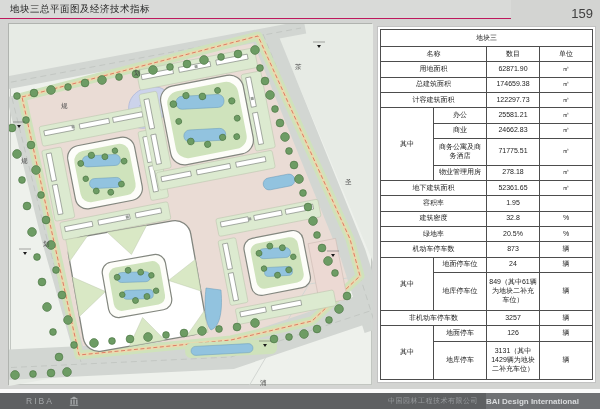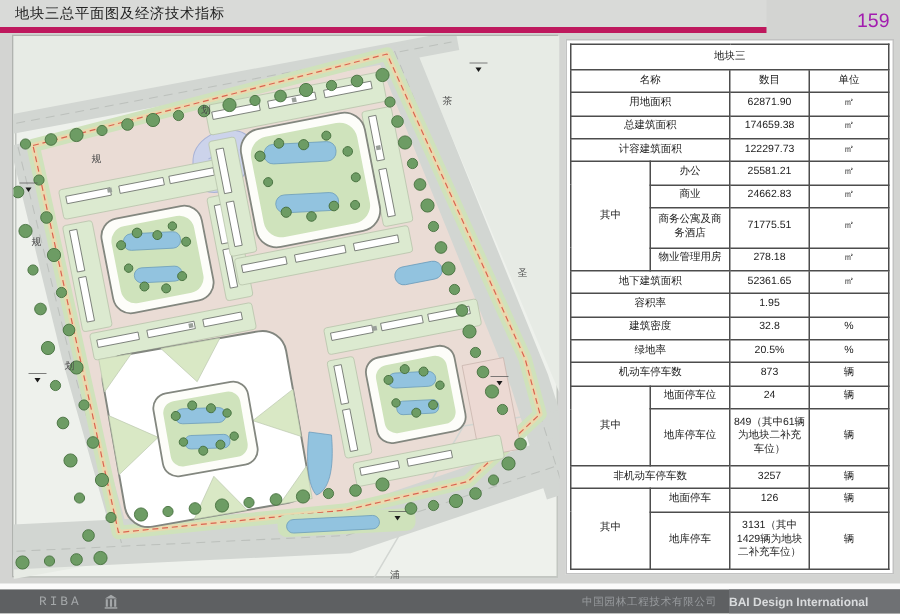--- a/index.html
+++ b/index.html
@@ -4,23 +4,23 @@
 <style>
   html,body{margin:0;padding:0;}
   body{
     width:600px;height:409px;position:relative;overflow:hidden;
     background:#d3d4d2;
     font-family:"Liberation Sans", sans-serif;
     -webkit-font-smoothing:antialiased;
   }
   
   .hdr{position:absolute;left:0;top:0;width:511px;height:18px;background:#d9dad8;
-       border-bottom:4px solid #be185d;}
+       border-bottom:1px solid #be185d;}
   .hdr-title{position:absolute;left:10px;top:3px;font-size:9.5px;color:#222;letter-spacing:.5px;}
-  .page-no{position:absolute;right:7px;top:6px;font-size:13px;color:#a21caf;}
+  .page-no{position:absolute;right:7px;top:6px;font-size:13px;color:#404040;}
   
   .map-panel{position:absolute;left:8px;top:23px;width:364px;height:362px;
              background:#eef1ec;border:1px solid #b0b3af;box-sizing:border-box;}
   .map-panel svg{display:block;}
   .outside{fill:#e7ebe5;}
   .site{fill:#eadcd5;}
   .road{fill:none;stroke:#d2d6d2;}
   .roadline{fill:none;stroke:#bcc0bc;stroke-width:.7;stroke-dasharray:6 4;}
   .verge{fill:none;stroke:#cfe2bb;stroke-width:9;stroke-linejoin:round;}
   .walk{fill:none;stroke:#e9d9ae;stroke-width:3.5;stroke-linejoin:round;}
@@ -47,21 +47,21 @@
   td.qz{width:14px;line-height:1.15;padding:0;}
   td.name{width:60px;}
   td.name.sub{}
   td.val{width:112px;font-size:6.6px;}
   td.unit{width:20px;font-size:6.4px;}
   
   .white-strip{position:absolute;left:0;top:389px;width:600px;height:4px;background:#fbfbfb;}
   .ftr{position:absolute;left:0;top:393px;width:600px;height:16px;background:#5e6062;
        display:flex;align-items:center;}
   .riba{margin-left:26px;display:flex;align-items:center;gap:15px;color:#a4a7a9;
-        font-size:8.5px;letter-spacing:2px;font-family:Liberation Mono, monospace;}
+        font-size:8.5px;letter-spacing:2px;}
   .f-right{margin-left:auto;display:flex;align-items:center;height:100%;}
   .company{color:#989b9e;font-size:7px;margin-right:8px;letter-spacing:.5px;}
   .bai{background:#6f7174;height:100%;width:114px;display:flex;align-items:center;
        justify-content:flex-start;color:#d9dbdd;font-size:8px;font-weight:bold;}
 </style>
 </head>
 <body>
 
 <div class="hdr">
   <div class="hdr-title">地块三总平面图及经济技术指标</div>

